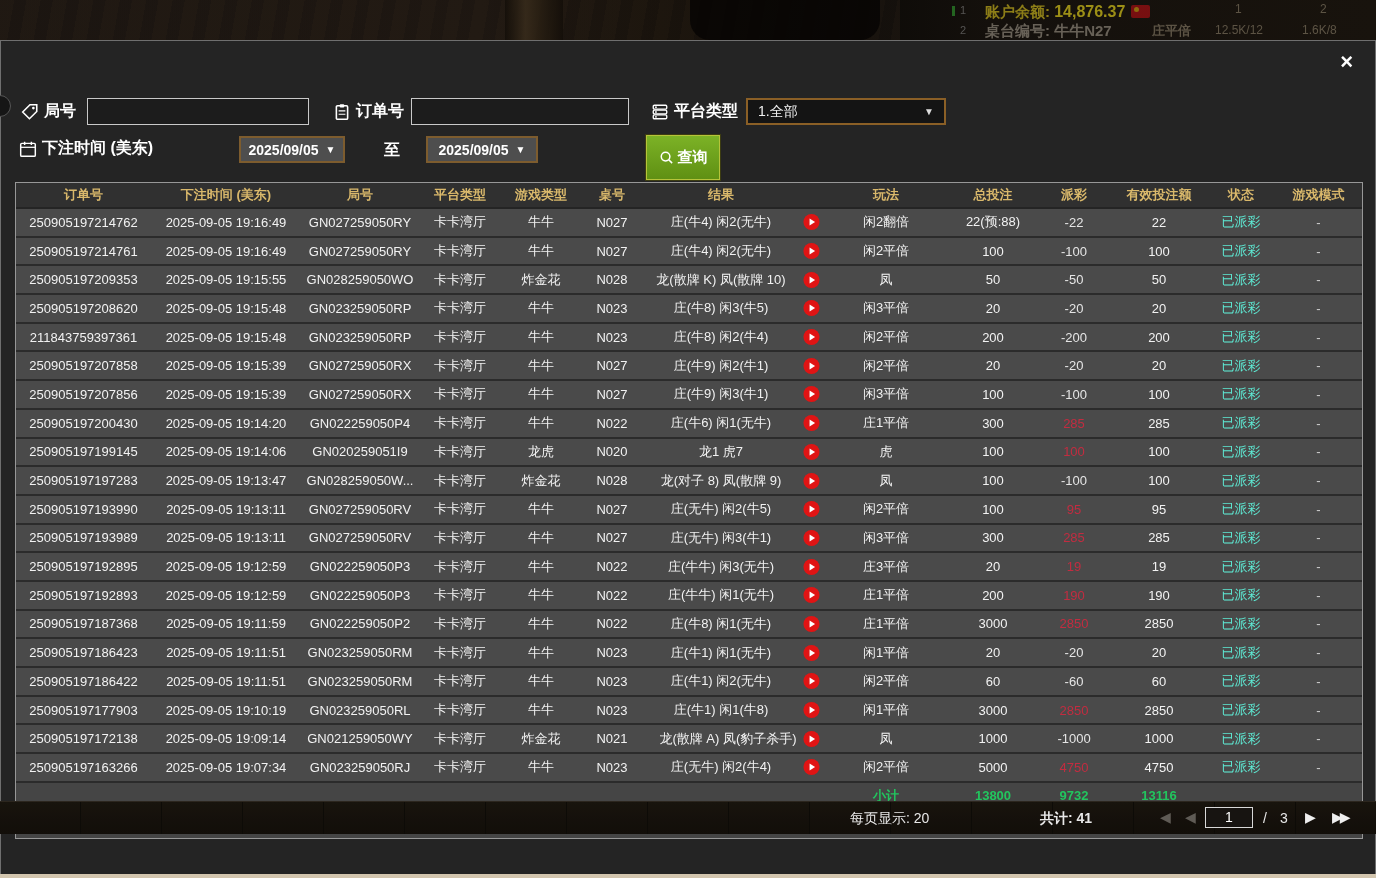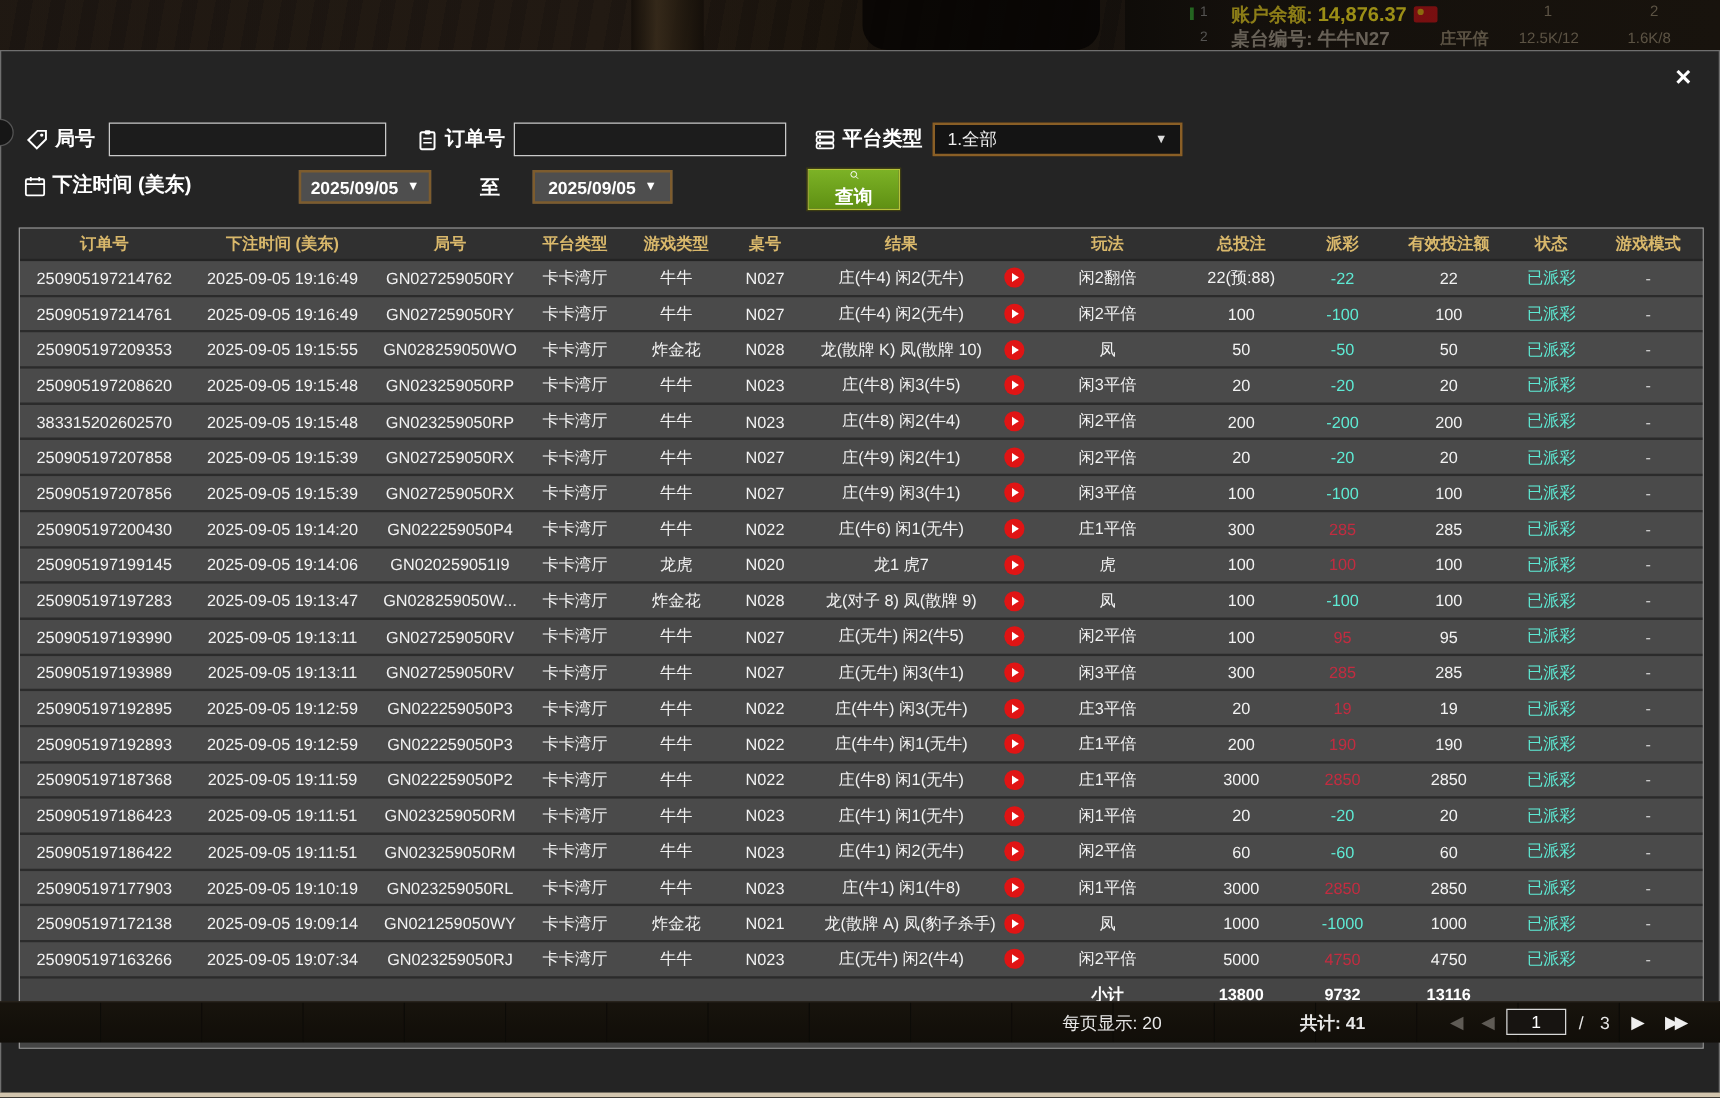--- a/index.html
+++ b/index.html
@@ -43,38 +43,38 @@
   .flabel { position:absolute; color:#fff; font-weight:bold; font-size:16px; white-space:nowrap; display:flex; align-items:center; gap:5px;}
   .flabel svg { flex:0 0 auto; }
   .tinput { position:absolute; height:27px; background:#1c1c1c; border:1px solid #c9c9c9; color:#eee;
     font-size:14px; padding:0 6px; }
   .datebox { position:absolute; height:27px; background:#4e4e4e; border:2px solid #7d5c2e; color:#fff;
     font-weight:bold; font-size:14px; display:flex; align-items:center; justify-content:center; gap:7px; cursor:pointer; }
   .datebox .dd { font-size:10px; }
   .selbox { position:absolute; height:27px; background:#141414; border:2px solid #8a5f26; color:#efefef;
     font-size:14px; display:flex; align-items:center; padding:0 10px; cursor:pointer; }
   .selbox .dd { position:absolute; right:10px; font-size:10px; color:#ddd; }
-  #query-btn { position:absolute; left:645px; top:94px; width:74px; height:33px;
+  #query-btn { position:absolute; left:645px; top:94px; width:74px; height:45px;
     background:linear-gradient(#7cb226,#5f9013); border:1px solid #b6c43a; outline:1px solid #3c3c12;
-    color:#fff; font-weight:bold; font-size:15px; display:flex; align-items:center; justify-content:center; gap:4px; cursor:pointer;flex-direction:column; }
+    color:#fff; font-weight:bold; font-size:15px; display:flex; align-items:center; justify-content:center; gap:4px; cursor:pointer; }
   .zhi { position:absolute; left:383px; top:99px; color:#fff; font-weight:bold; font-size:16px; }
 
   
   #btable { position:absolute; left:14px; top:141px; width:1348px; border:1px solid #979797; background:#4a4a4a; }
   .tr { display:flex; width:100%; align-items:center; }
   .thead { height:26px; background:#303030; border-bottom:2px solid #242424; }
   .thead .td { color:#d9b86b; font-weight:bold; font-size:13px; }
   .rowd { height:28.7px; background:#4a4a4a; border-bottom:2px solid #2b2b2b; }
   .trow { background:#454545; border-bottom:2px solid #2b2b2b; height:28px; }
-  .trow .td { color:#ffffff; font-weight:bold; }
+  .trow .td { color:#22c55e; font-weight:bold; }
   .td { font-size:13px; color:#f2f2f2; text-align:center; overflow:hidden; white-space:nowrap; flex:0 0 auto; }
   .c0{width:135px}.c1{width:150px}.c2{width:118px}.c3{width:82px}.c4{width:80px}.c5{width:62px}
   .c6{width:182px; position:relative; padding-right:26px;}
   .c7{width:122px}.c8{width:92px}.c9{width:70px}.c10{width:100px}.c11{width:64px}.c12{width:91px}
-  .pay-neg{ color:#5eead4; } .pay-pos{ color:#c22c40; }
+  .pay-neg{ color:#e5e5e5; } .pay-pos{ color:#c22c40; }
   .st-green{ color:#5eead4; } .mode{ color:#cfcfcf; }
   .playbtn { position:absolute; right:5px; top:50%; transform:translateY(-50%); width:17px; height:17px;
     border:none; background:transparent; padding:0; cursor:pointer; line-height:0; }
 
   
   #foot { position:absolute; left:0; top:801px; width:1376px; height:33px; background:#13100c; overflow:hidden;
     border-top:1px solid #2c261e; }
   #foot .tabs { position:absolute; inset:0; display:flex; opacity:.8; }
   #foot .tabs div { flex:0 0 81px; height:100%; background:#181309; border-right:1px solid #0c0a07;
     background:linear-gradient(#1a150e,#120e09); }
@@ -263,21 +263,21 @@
                   <path d="M6.2 4.6 L11.4 8 L6.2 11.4 Z" fill="#fff"></path>
                 </svg></button></div>
             <div class="td c7">闲3平倍</div>
             <div class="td c8">20</div>
             <div class="td c9 pay-neg">-20</div>
             <div class="td c10">20</div>
             <div class="td c11 st-green">已派彩</div>
             <div class="td c12 mode">-</div>
           </div>
           <div class="tr rowd">
-            <div class="td c0">383315202602570</div>
+            <div class="td c0">211843759397361</div>
             <div class="td c1">2025-09-05 19:15:48</div>
             <div class="td c2">GN023259050RP</div>
             <div class="td c3">卡卡湾厅</div>
             <div class="td c4">牛牛</div>
             <div class="td c5">N023</div>
             <div class="td c6"><div class="" style="display: inline;">庄(牛8) 闲2(牛4)</div><button class="playbtn"><svg width="17" height="17" viewBox="0 0 16 16">
                   <circle cx="8" cy="8" r="7.6" fill="#e01414"></circle>
                   <path d="M6.2 4.6 L11.4 8 L6.2 11.4 Z" fill="#fff"></path>
                 </svg></button></div>
             <div class="td c7">闲2平倍</div>

